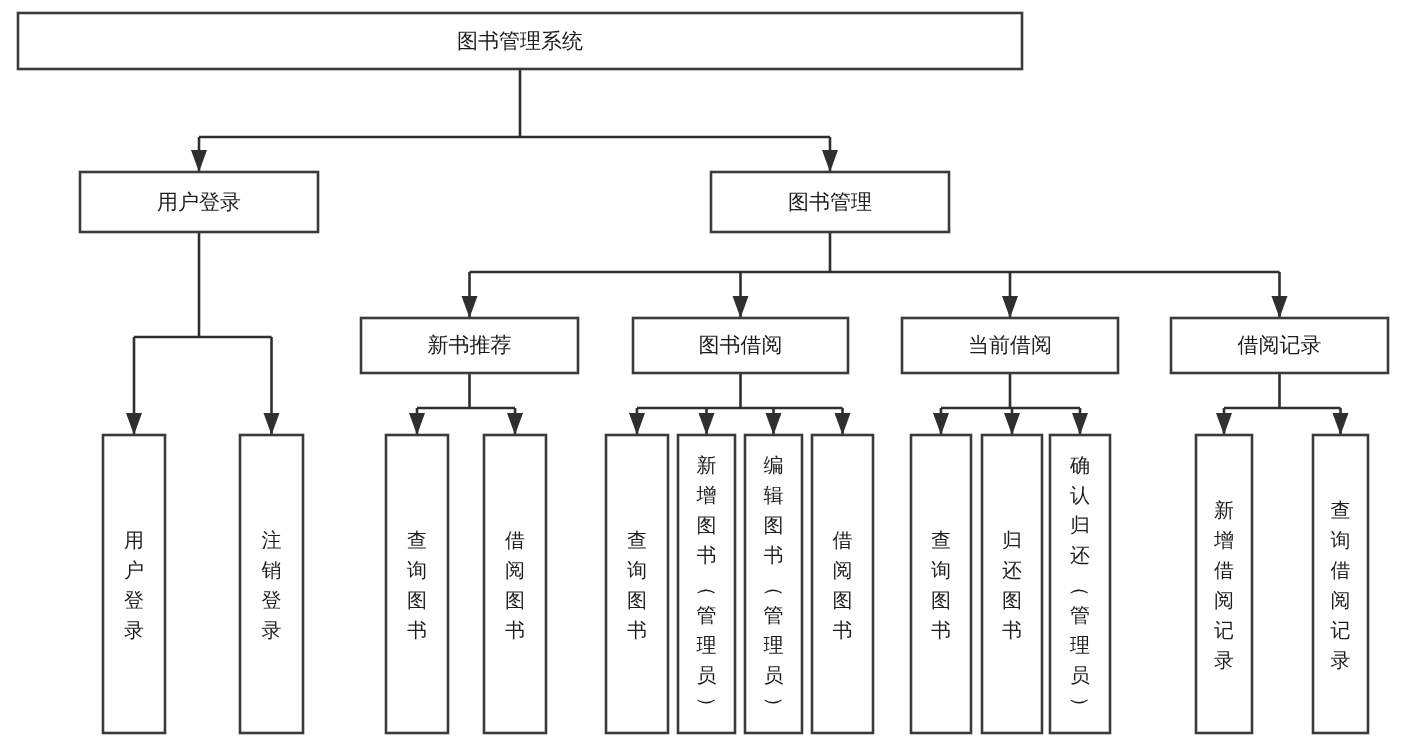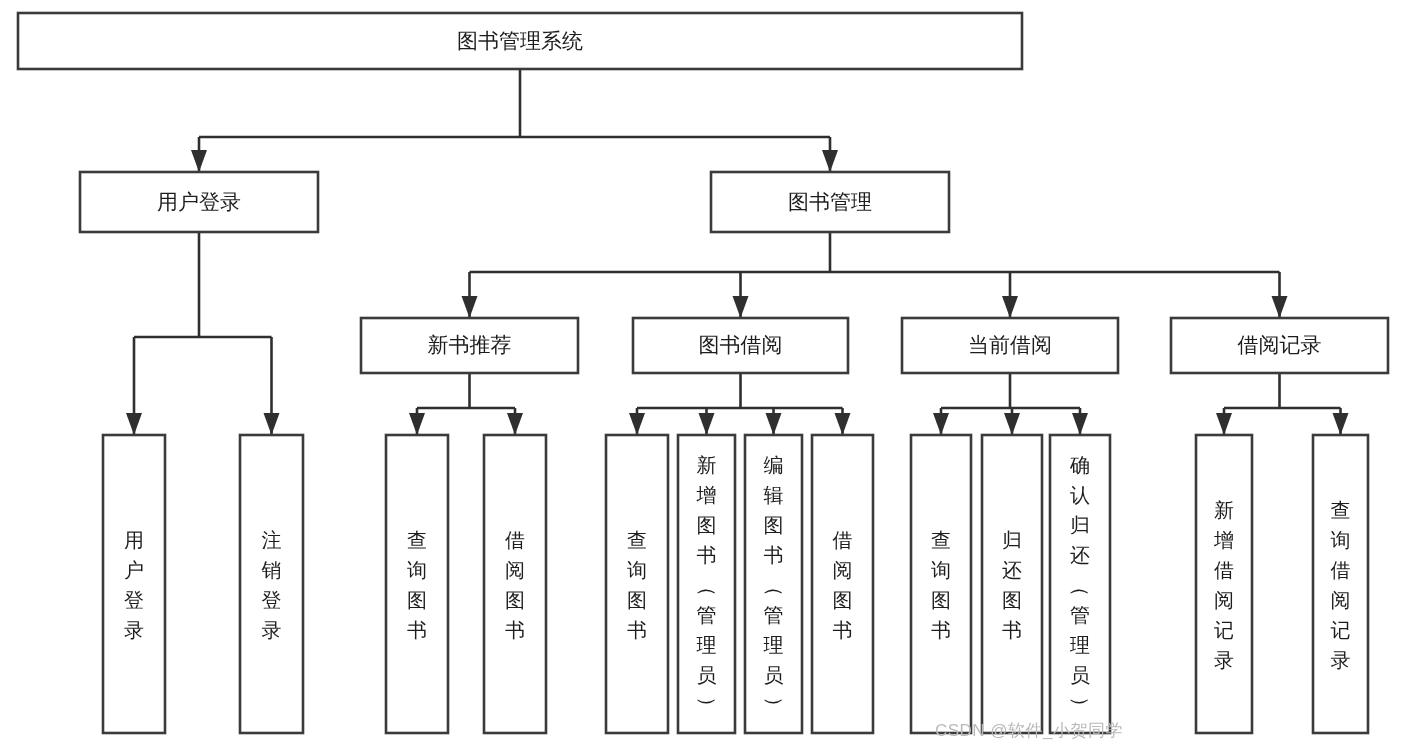--- a/index.html
+++ b/index.html
@@ -259,14 +259,13 @@
           <rect x="1313" y="435" width="55" height="298" class="node-box"></rect>
           <text x="1340.5" y="517.4" class="node-label-v">查</text>
           <text x="1340.5" y="547.4" class="node-label-v">询</text>
           <text x="1340.5" y="577.4" class="node-label-v">借</text>
           <text x="1340.5" y="607.4" class="node-label-v">阅</text>
           <text x="1340.5" y="637.4" class="node-label-v">记</text>
           <text x="1340.5" y="667.4" class="node-label-v">录</text>
         </g>
       </g>
   </svg>
-  <div class="watermark">CSDN @软件_小贺同学</div>
 </div>
 
 </body></html>

